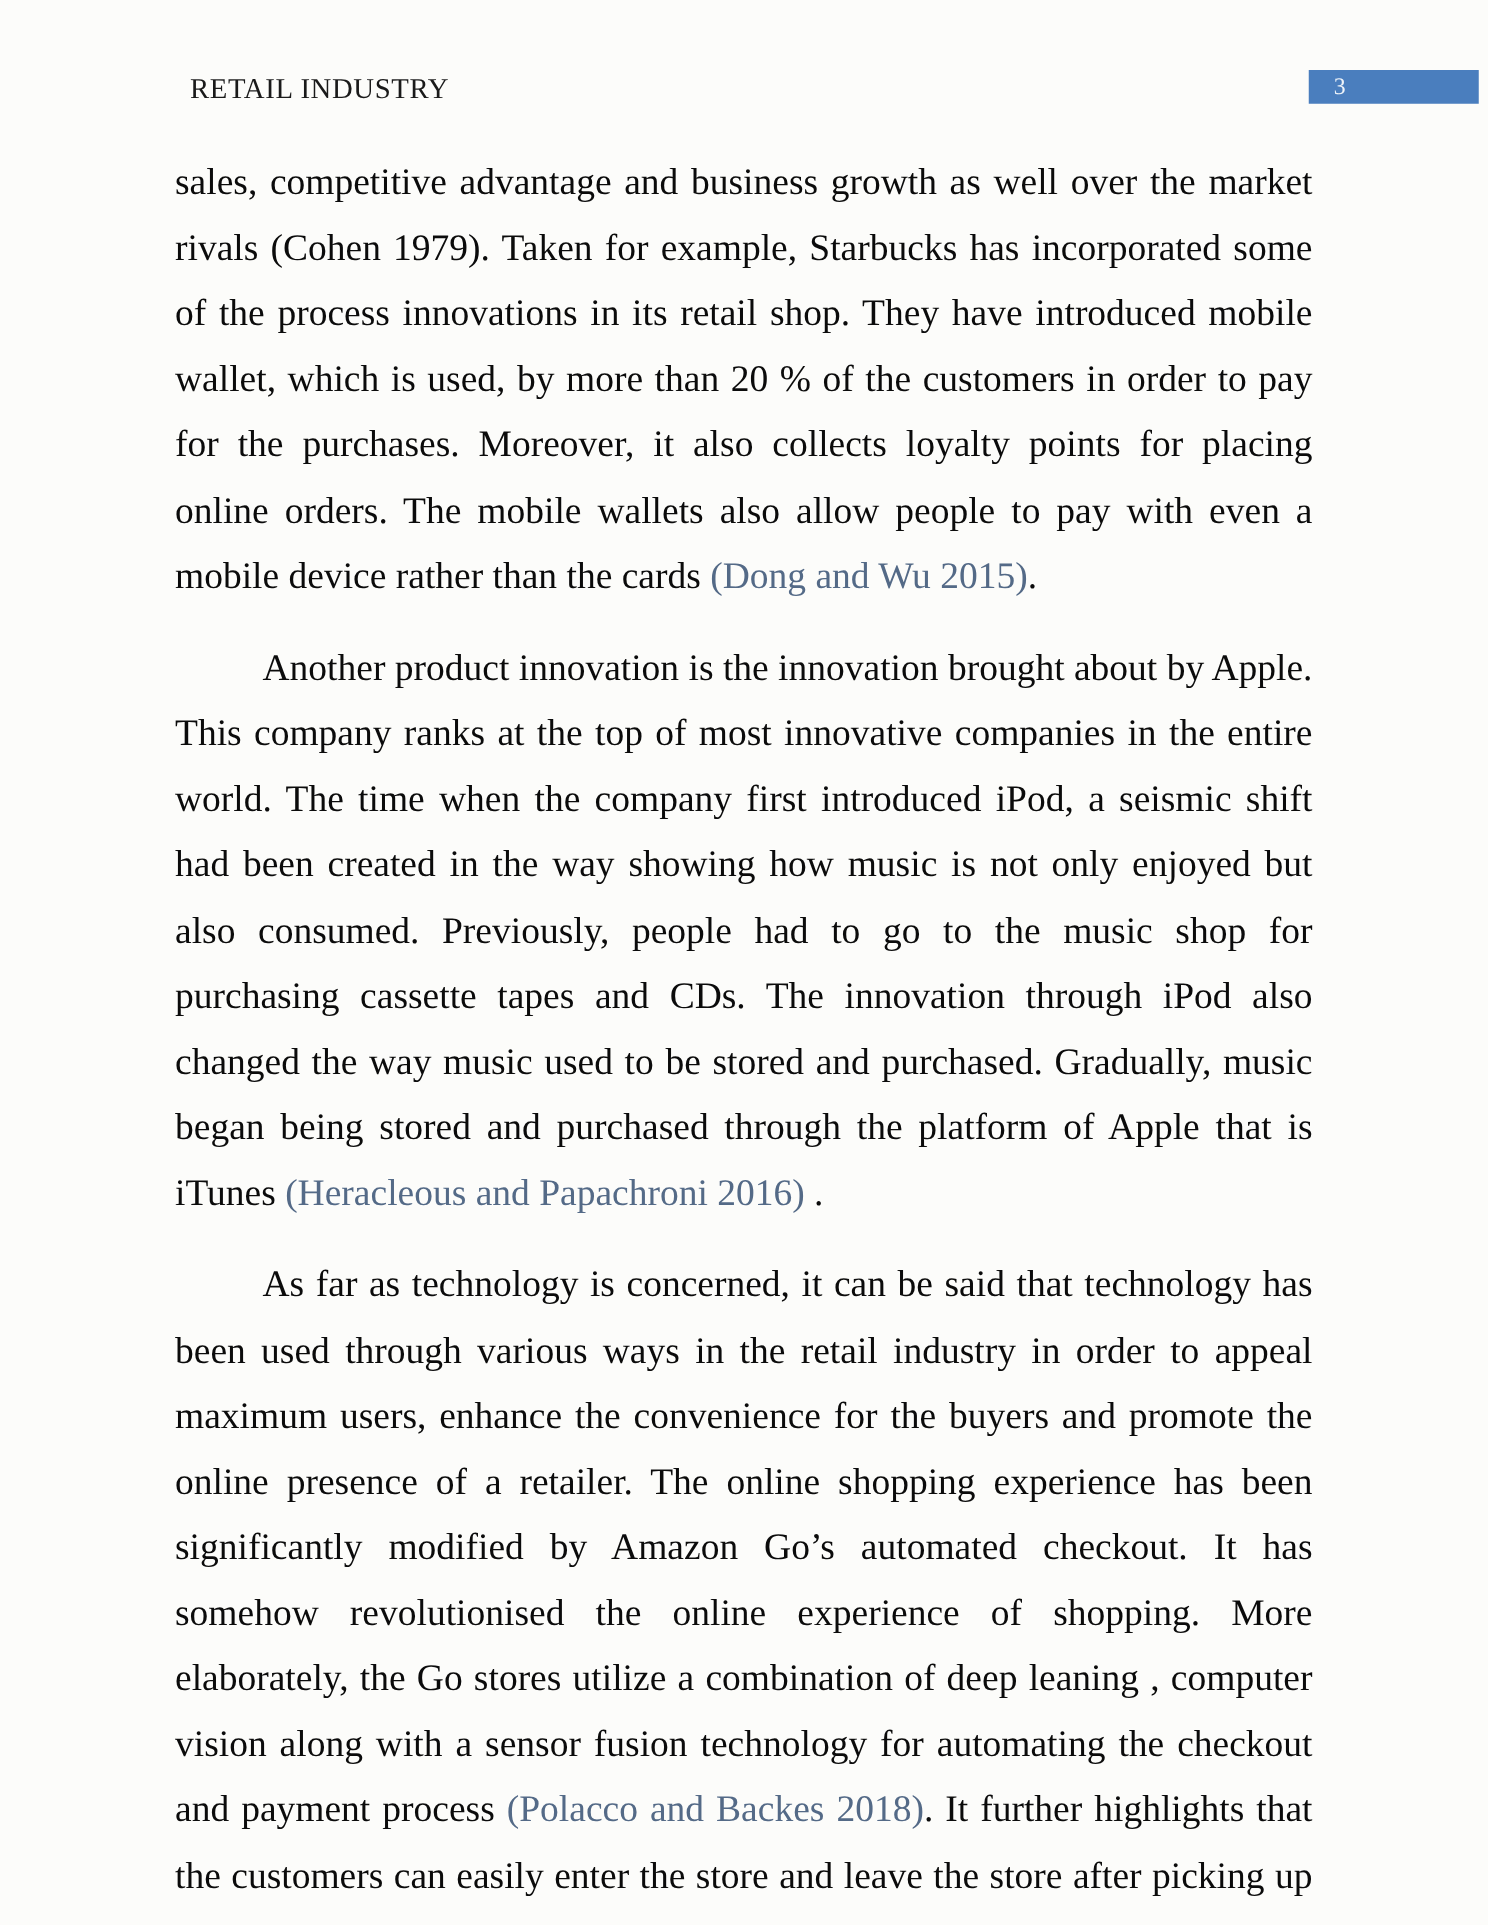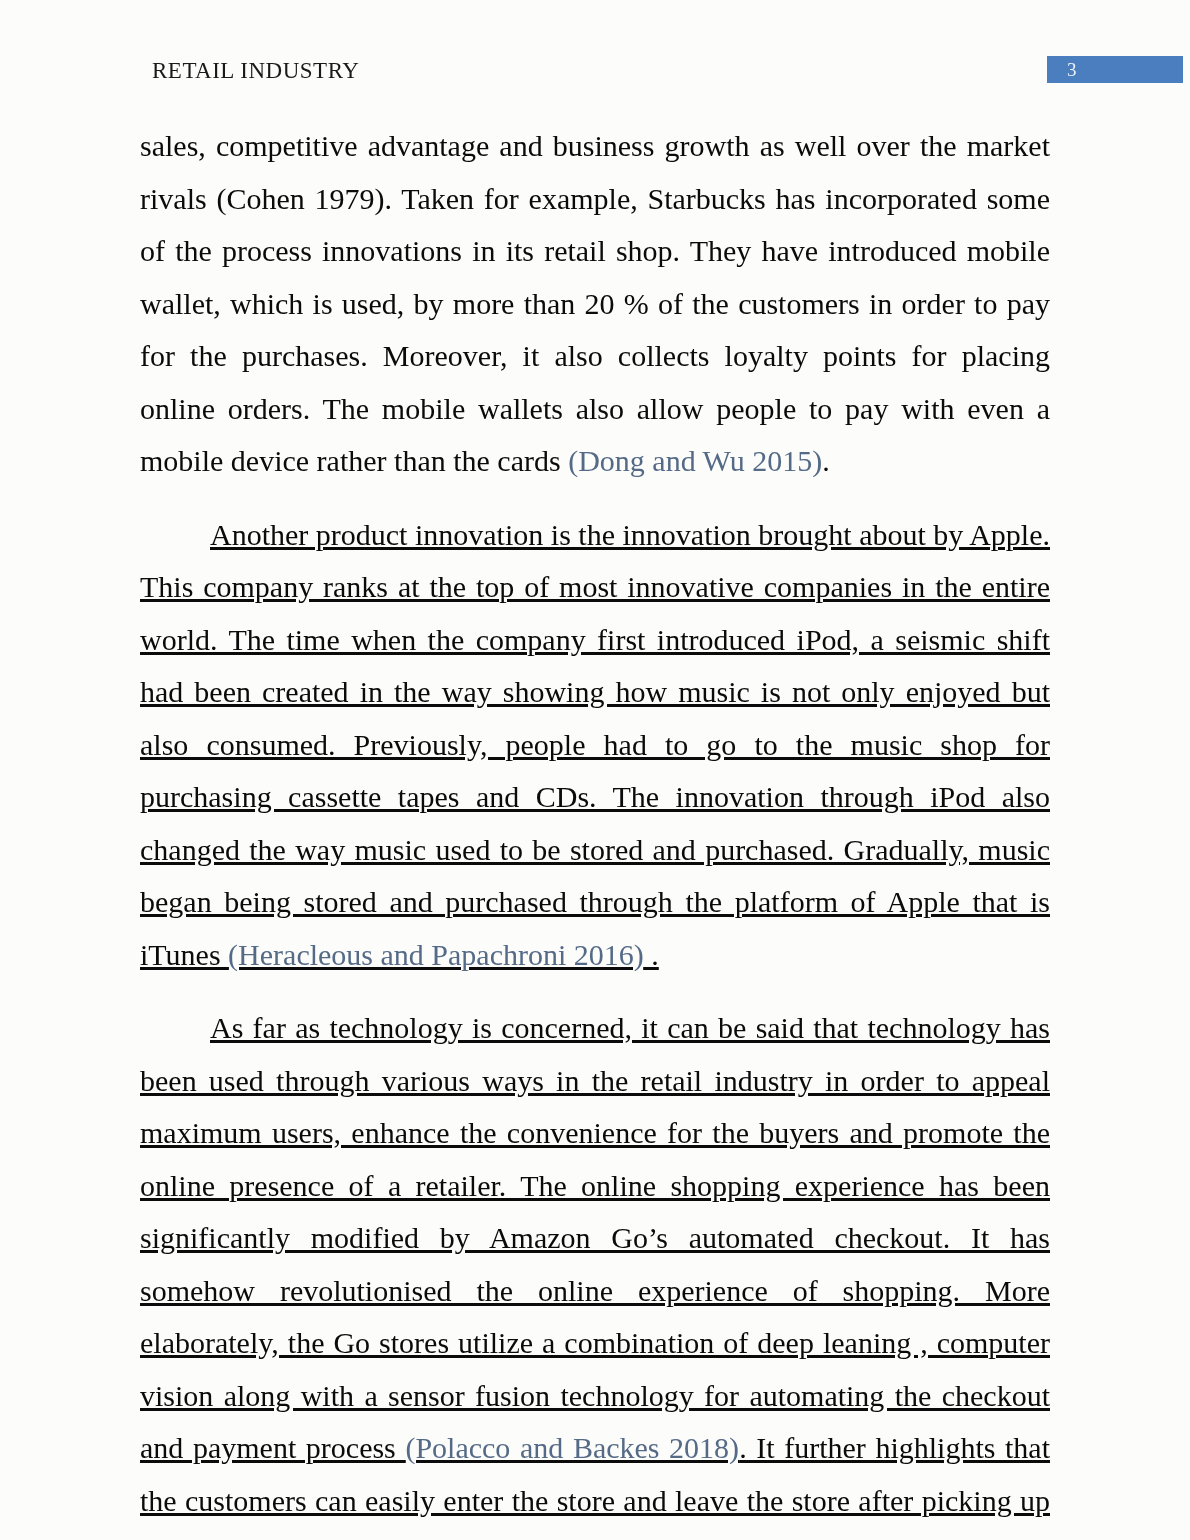--- a/index.html
+++ b/index.html
@@ -57,21 +57,20 @@
   }
   p.para {
     margin: 0 0 21px 0;
     font-size: 30px;
     line-height: 52.5px;
     text-align: justify;
     color: #0b0b0b;
   }
   p.para.indent {
     text-indent: 70px;
-    text-decoration: underline;
   }
   .citation {
     color: var(--citation-color, #546a87);
   }
 </style>
 </head>
 <body>
 
 <div class="page">
   <div class="header">

